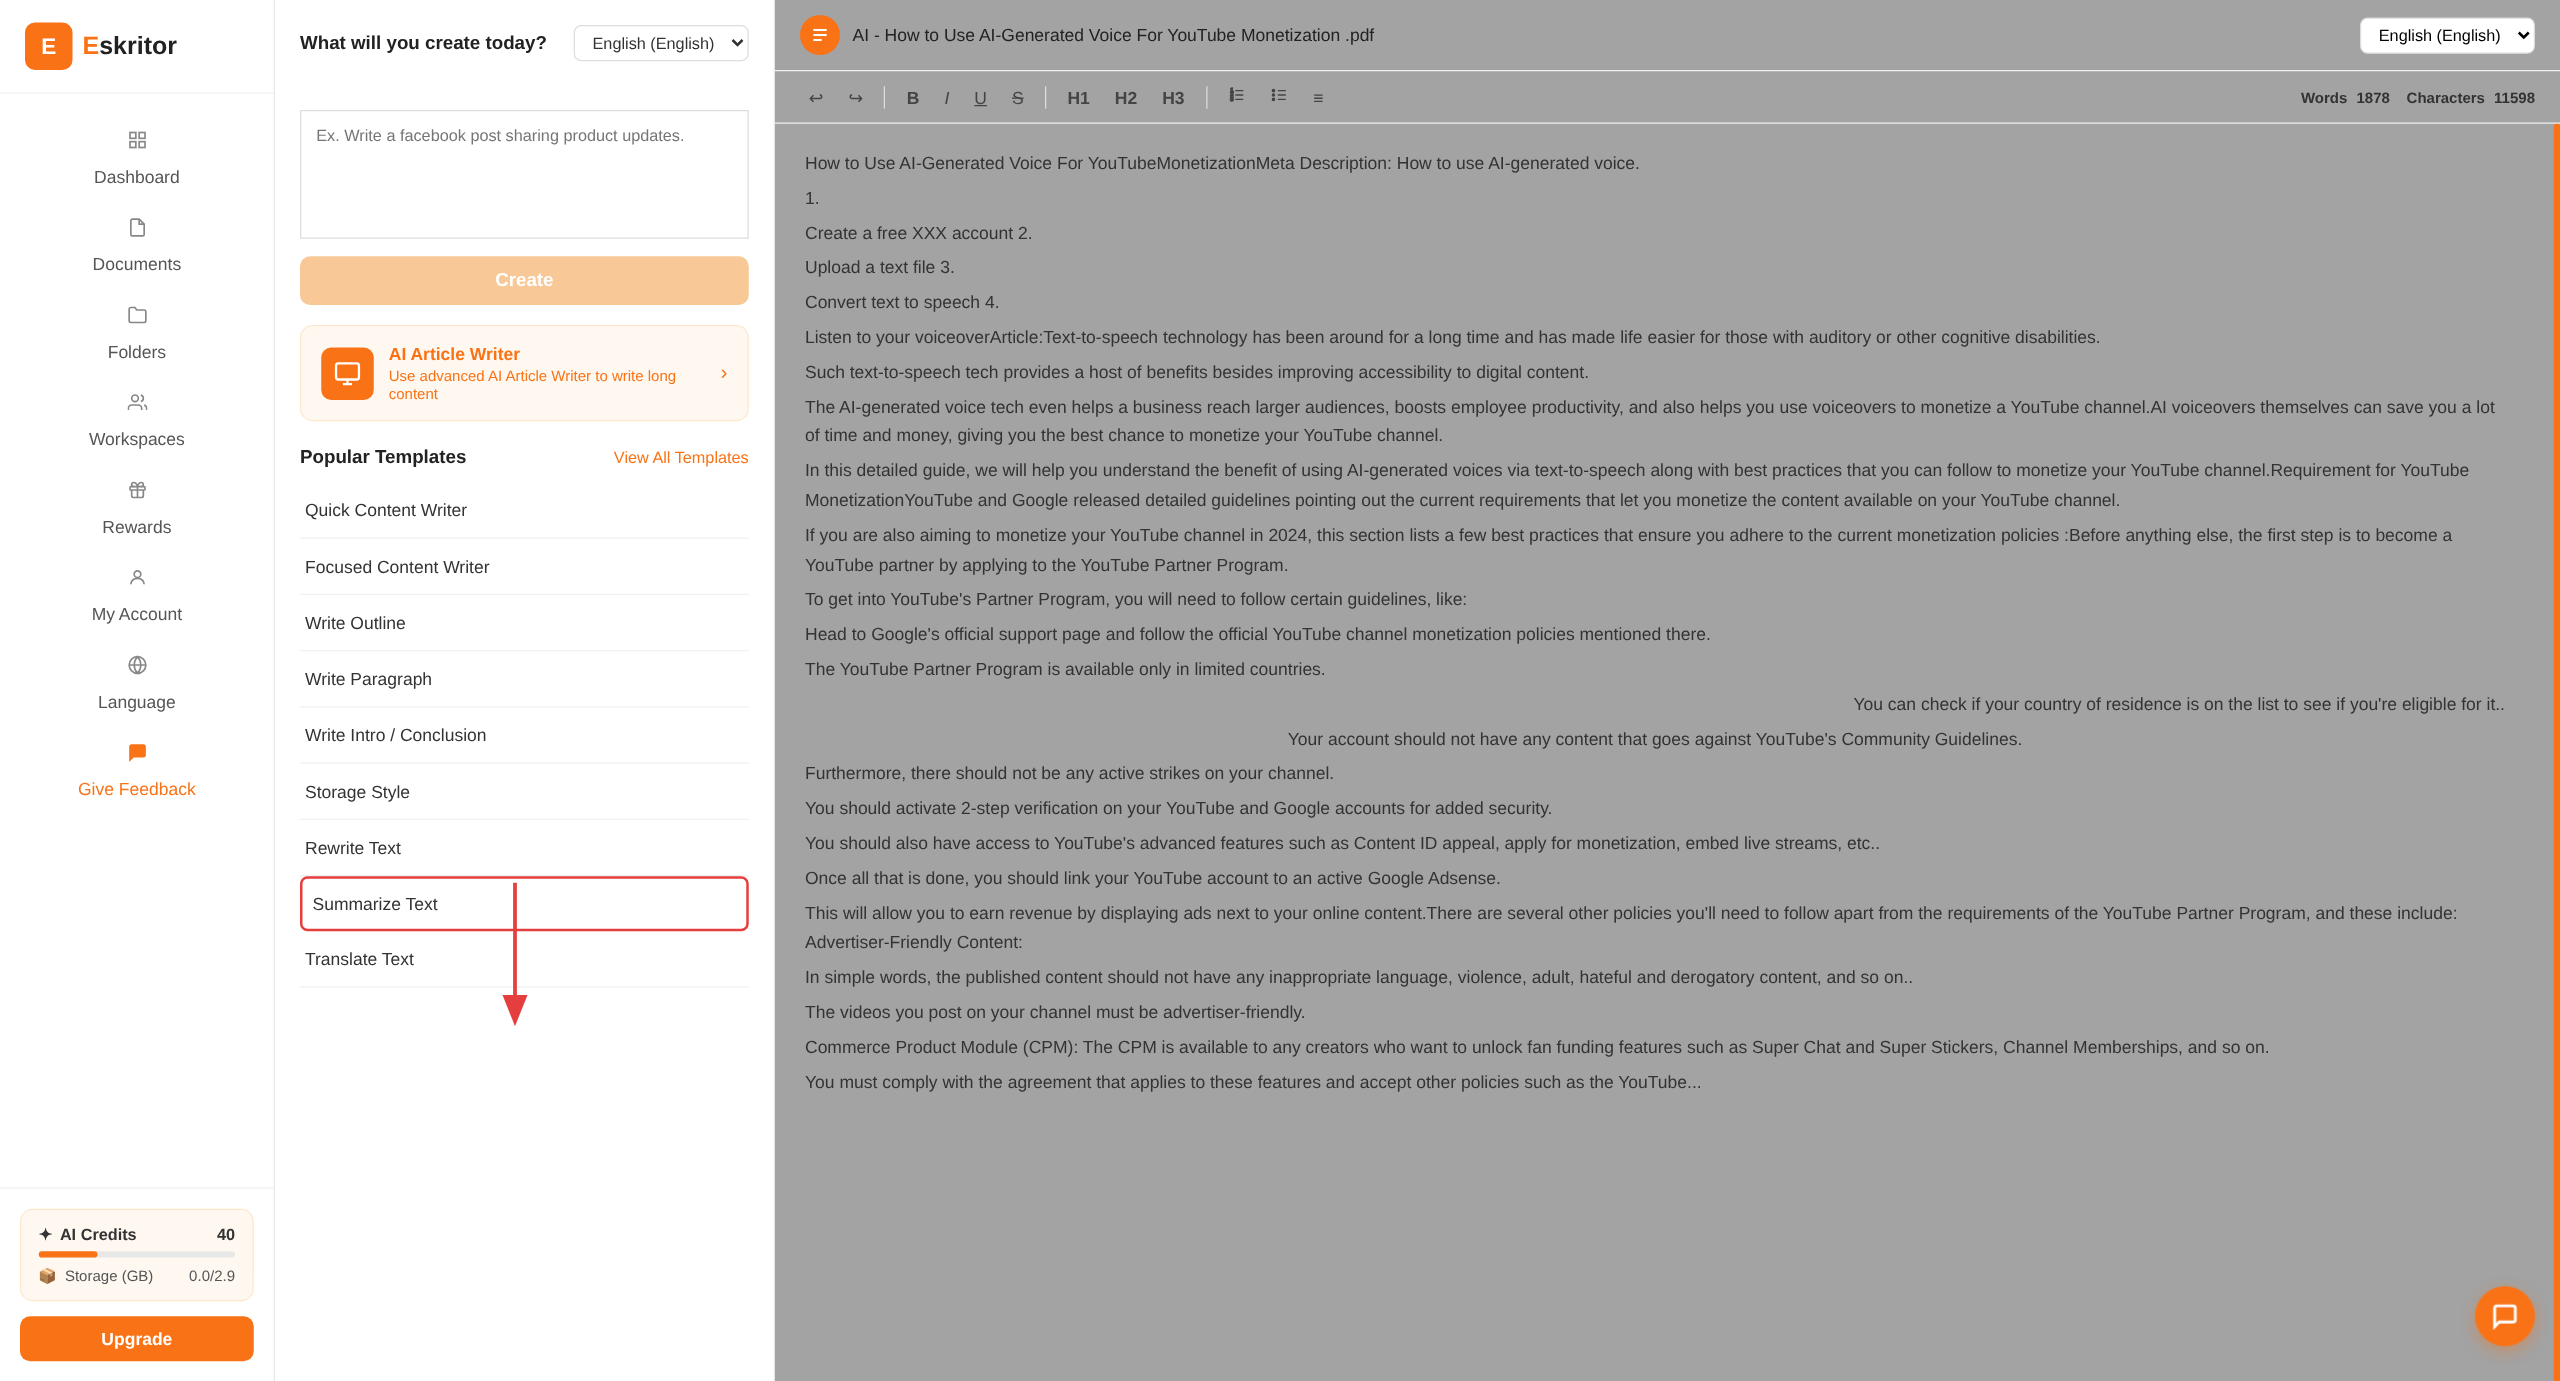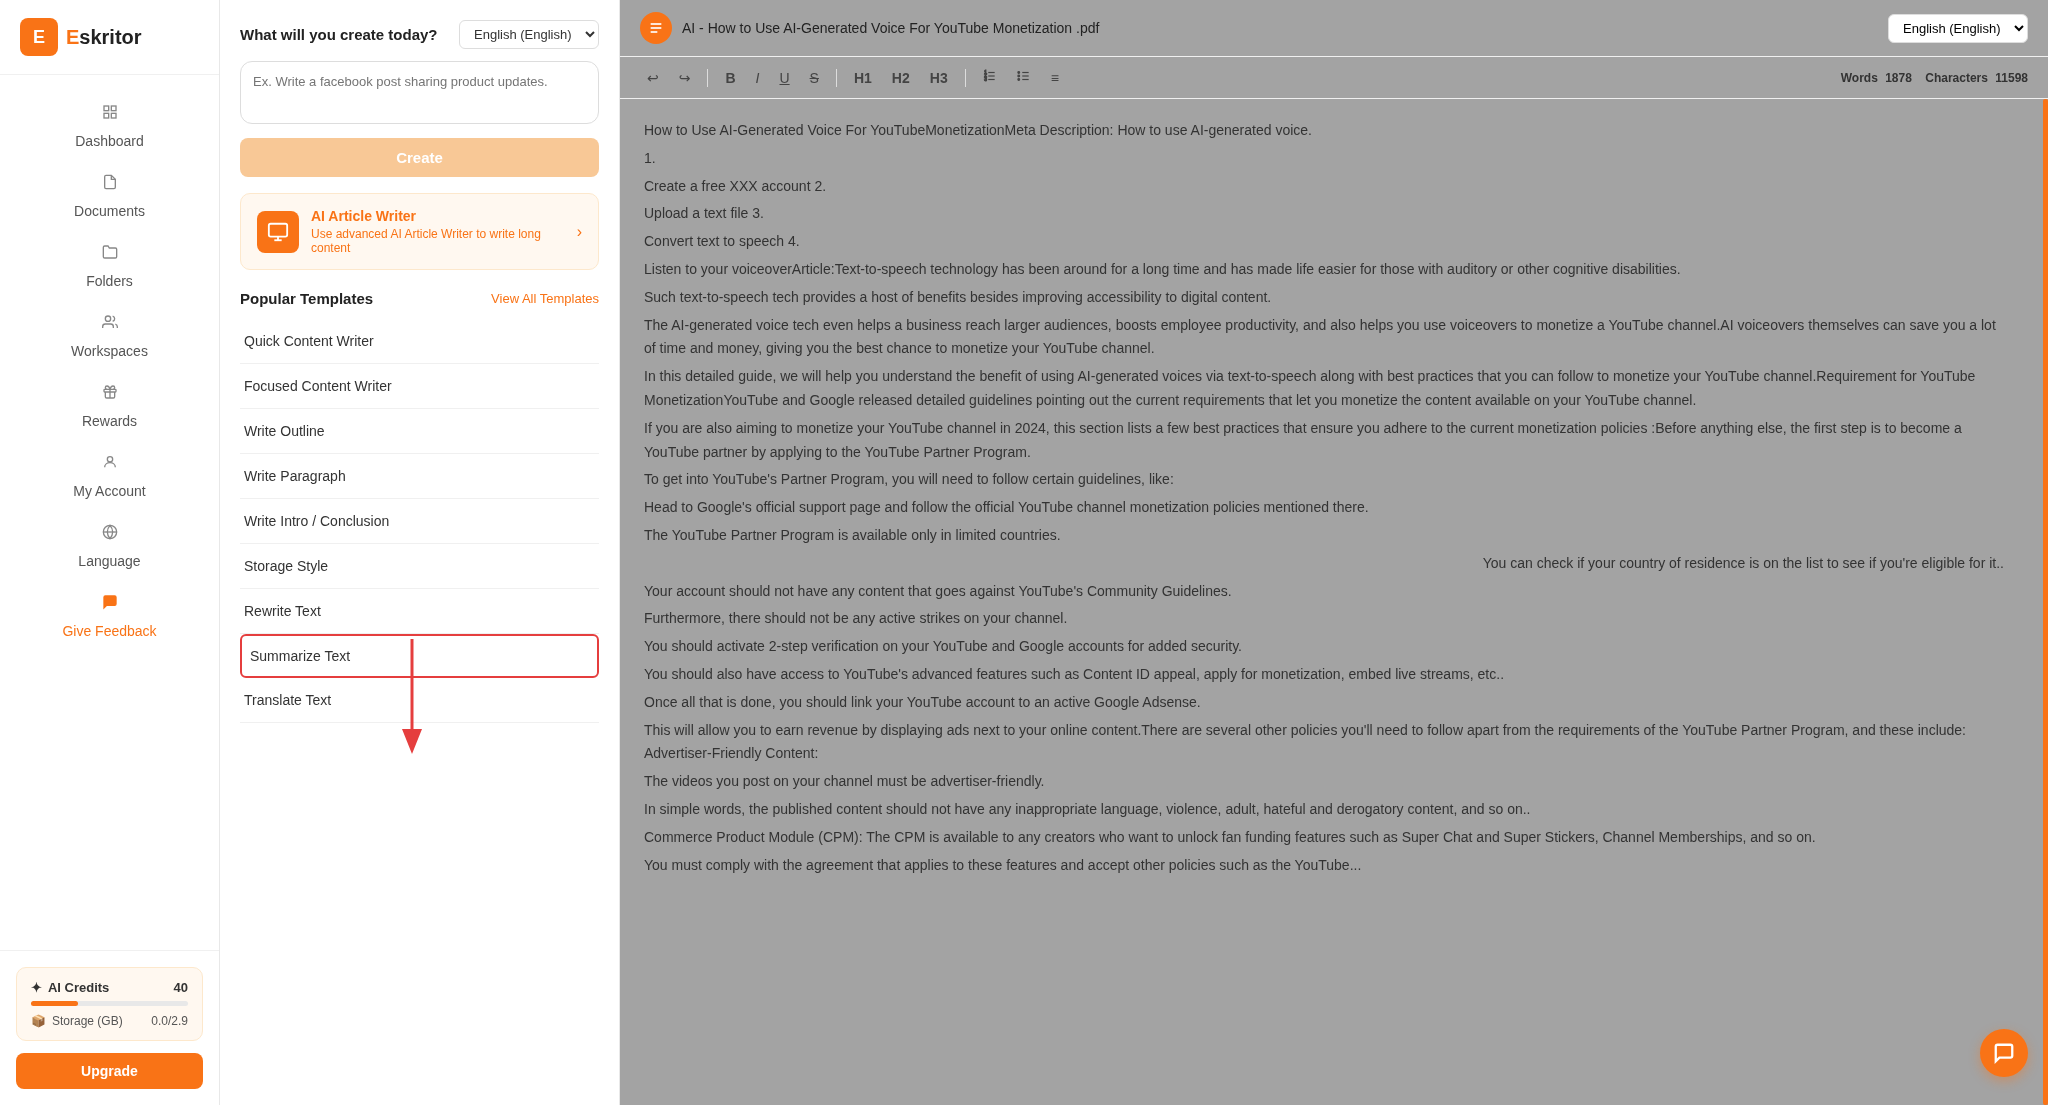--- a/index.html
+++ b/index.html
@@ -154,29 +154,30 @@
       border-radius: 6px;
       padding: 5px 10px;
       font-size: 13px;
       color: #333;
       cursor: pointer;
     }
 
     .create-textarea {
       width: 100%;
       border: 1px solid #ddd;
-      border-radius: 12px;
+      border-radius: 0;
       padding: 12px;
       font-size: 13px;
       color: #999;
       resize: none;
-      height: 63px;
+      height: 103px;
       outline: none;
       margin-bottom: 14px;
       font-family: inherit;
+      margin-top: 27px;
     }
 
     .create-btn {
       width: 100%;
       background: #f8c896;
       color: #fff;
       border: none;
       border-radius: 8px;
       padding: 11px;
       font-size: 15px;
@@ -619,28 +620,28 @@
           <p style="margin-bottom: 4px;">Convert text to speech 4.</p>
           <p style="margin-bottom: 4px;">Listen to your voiceoverArticle:Text-to-speech technology has been around for a long time and has made life easier for those with auditory or other cognitive disabilities.</p>
           <p style="margin-bottom: 4px;">Such text-to-speech tech provides a host of benefits besides improving accessibility to digital content.</p>
           <p style="margin-bottom: 4px;">The AI-generated voice tech even helps a business reach larger audiences, boosts employee productivity, and also helps you use voiceovers to monetize a YouTube channel.AI voiceovers themselves can save you a lot of time and money, giving you the best chance to monetize your YouTube channel.</p>
           <p style="margin-bottom: 4px;">In this detailed guide, we will help you understand the benefit of using AI-generated voices via text-to-speech along with best practices that you can follow to monetize your YouTube channel.Requirement for YouTube MonetizationYouTube and Google released detailed guidelines pointing out the current requirements that let you monetize the content available on your YouTube channel.</p>
           <p style="margin-bottom: 4px;">If you are also aiming to monetize your YouTube channel in 2024, this section lists a few best practices that ensure you adhere to the current monetization policies :Before anything else, the first step is to become a YouTube partner by applying to the YouTube Partner Program.</p>
           <p style="margin-bottom: 4px;">To get into YouTube's Partner Program, you will need to follow certain guidelines, like:</p>
           <p style="margin-bottom: 4px;">Head to Google's official support page and follow the official YouTube channel monetization policies mentioned there.</p>
           <p style="margin-bottom: 4px;">The YouTube Partner Program is available only in limited countries.</p>
           <p style="margin-bottom: 4px; text-align: right;">You can check if your country of residence is on the list to see if you're eligible for it..</p>
-          <p style="margin-bottom: 4px;">Your account should not have any content that goes against YouTube's Community Guidelines.</p>
+          <p style="margin-bottom: 4px; text-align: center;">Your account should not have any content that goes against YouTube's Community Guidelines.</p>
           <p style="margin-bottom: 4px;">Furthermore, there should not be any active strikes on your channel.</p>
           <p style="margin-bottom: 4px;">You should activate 2-step verification on your YouTube and Google accounts for added security.</p>
           <p style="margin-bottom: 4px;">You should also have access to YouTube's advanced features such as Content ID appeal, apply for monetization, embed live streams, etc..</p>
           <p style="margin-bottom: 4px;">Once all that is done, you should link your YouTube account to an active Google Adsense.</p>
           <p style="margin-bottom: 4px;">This will allow you to earn revenue by displaying ads next to your online content.There are several other policies you'll need to follow apart from the requirements of the YouTube Partner Program, and these include: Advertiser-Friendly Content:</p>
+          <p style="margin-bottom: 4px;">In simple words, the published content should not have any inappropriate language, violence, adult, hateful and derogatory content, and so on..</p>
           <p style="margin-bottom: 4px;">The videos you post on your channel must be advertiser-friendly.</p>
-          <p style="margin-bottom: 4px;">In simple words, the published content should not have any inappropriate language, violence, adult, hateful and derogatory content, and so on..</p>
           <p style="margin-bottom: 4px;">Commerce Product Module (CPM): The CPM is available to any creators who want to unlock fan funding features such as Super Chat and Super Stickers, Channel Memberships, and so on.</p>
           <p style="margin-bottom: 4px;">You must comply with the agreement that applies to these features and accept other policies such as the YouTube...</p>
         </div>
     </div>
   </div>
 </div>
 
 <div class="chat-fab">
   <svg width="22" height="22" viewBox="0 0 24 24" fill="none" stroke="#fff" stroke-width="2.5">
     <path d="M21 15a2 2 0 0 1-2 2H7l-4 4V5a2 2 0 0 1 2-2h14a2 2 0 0 1 2 2z"></path>

